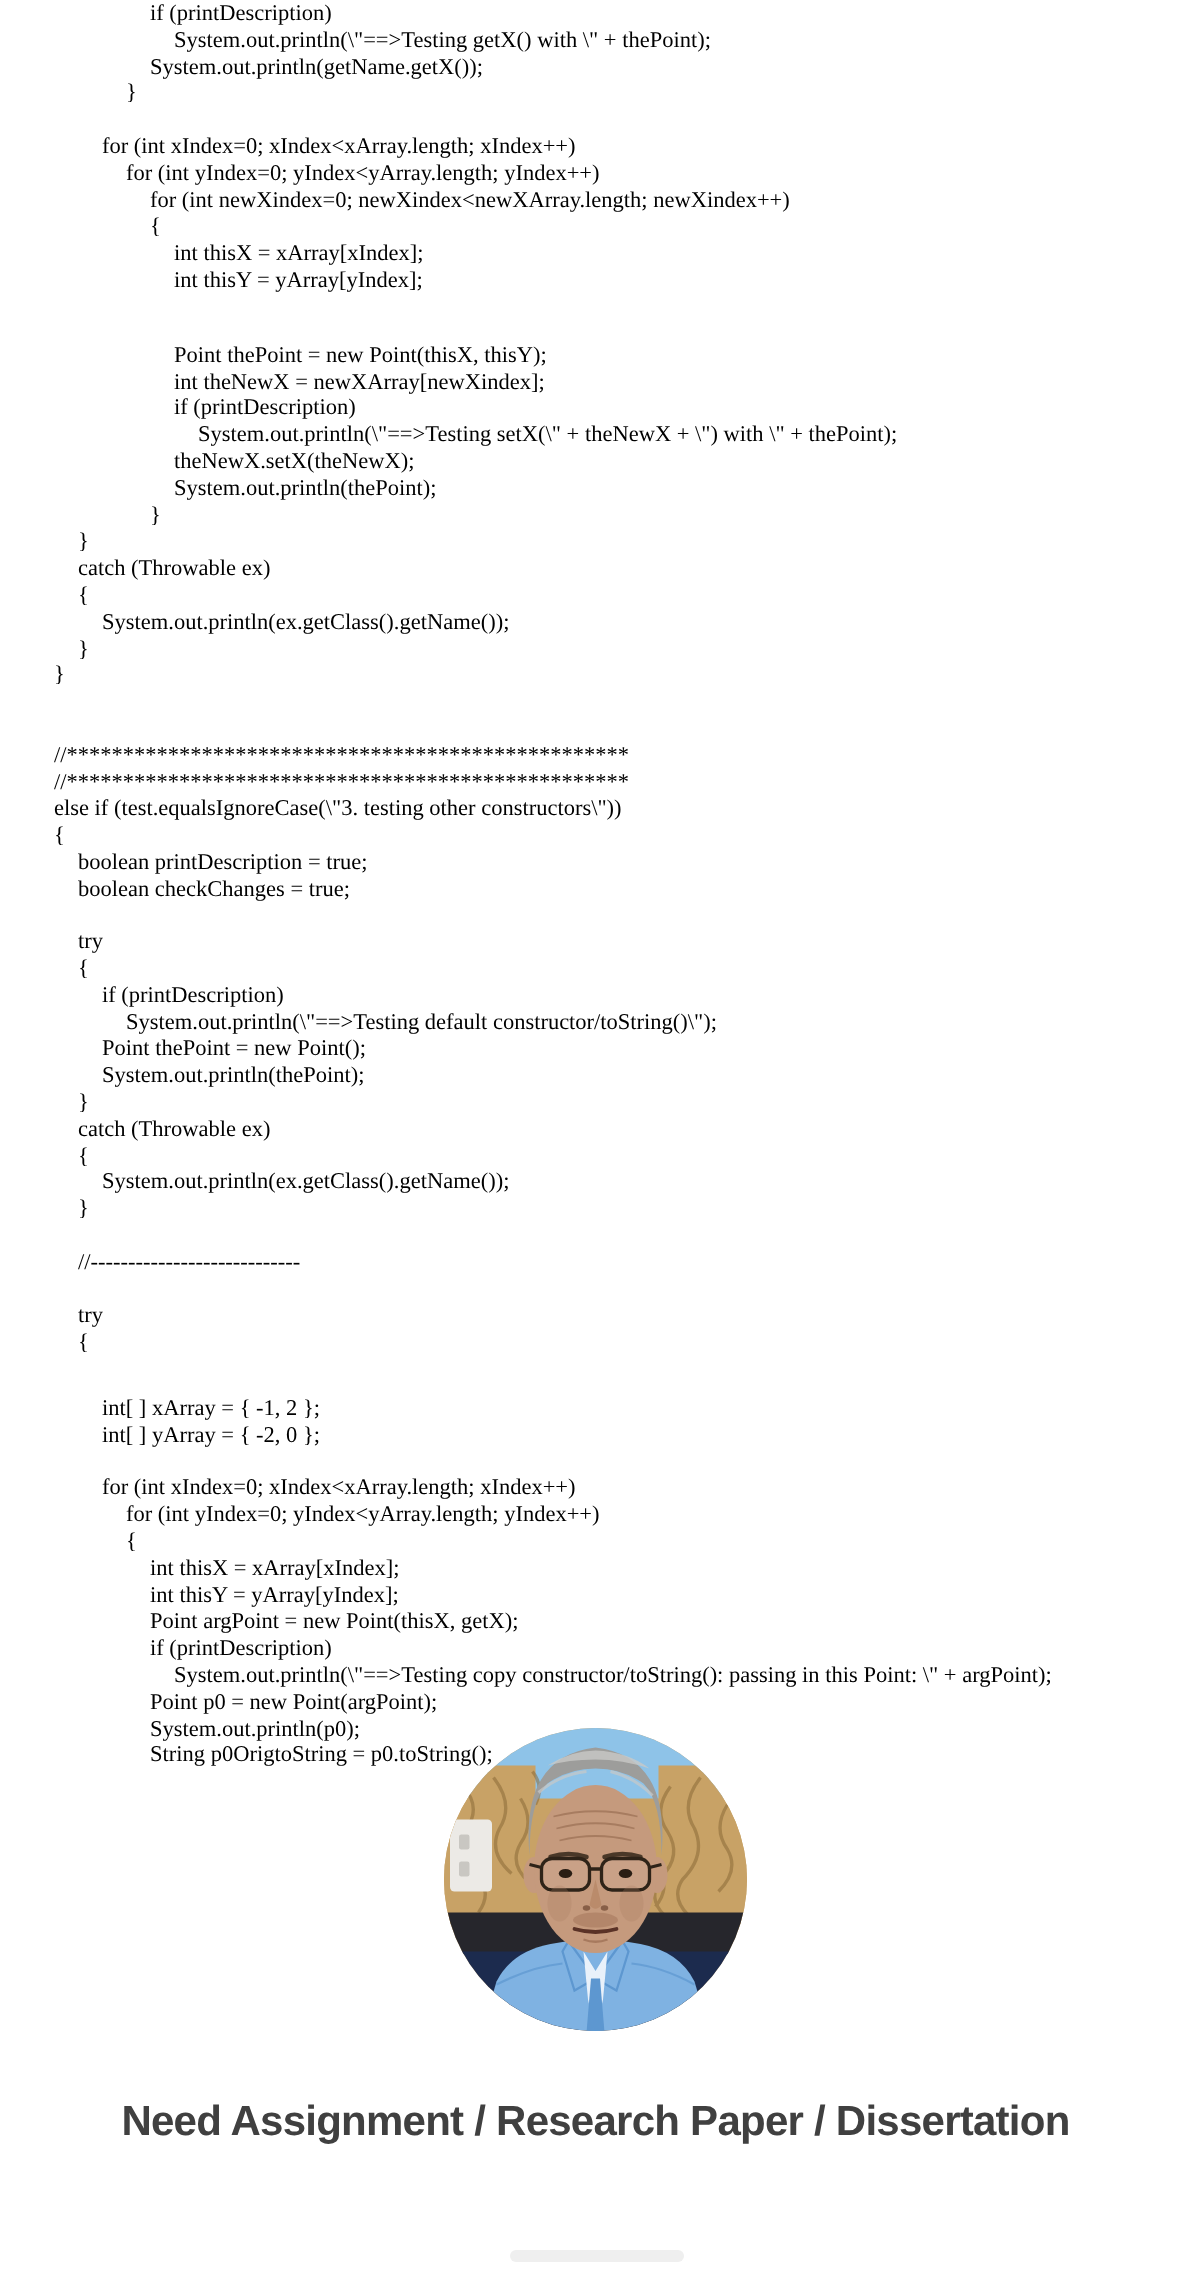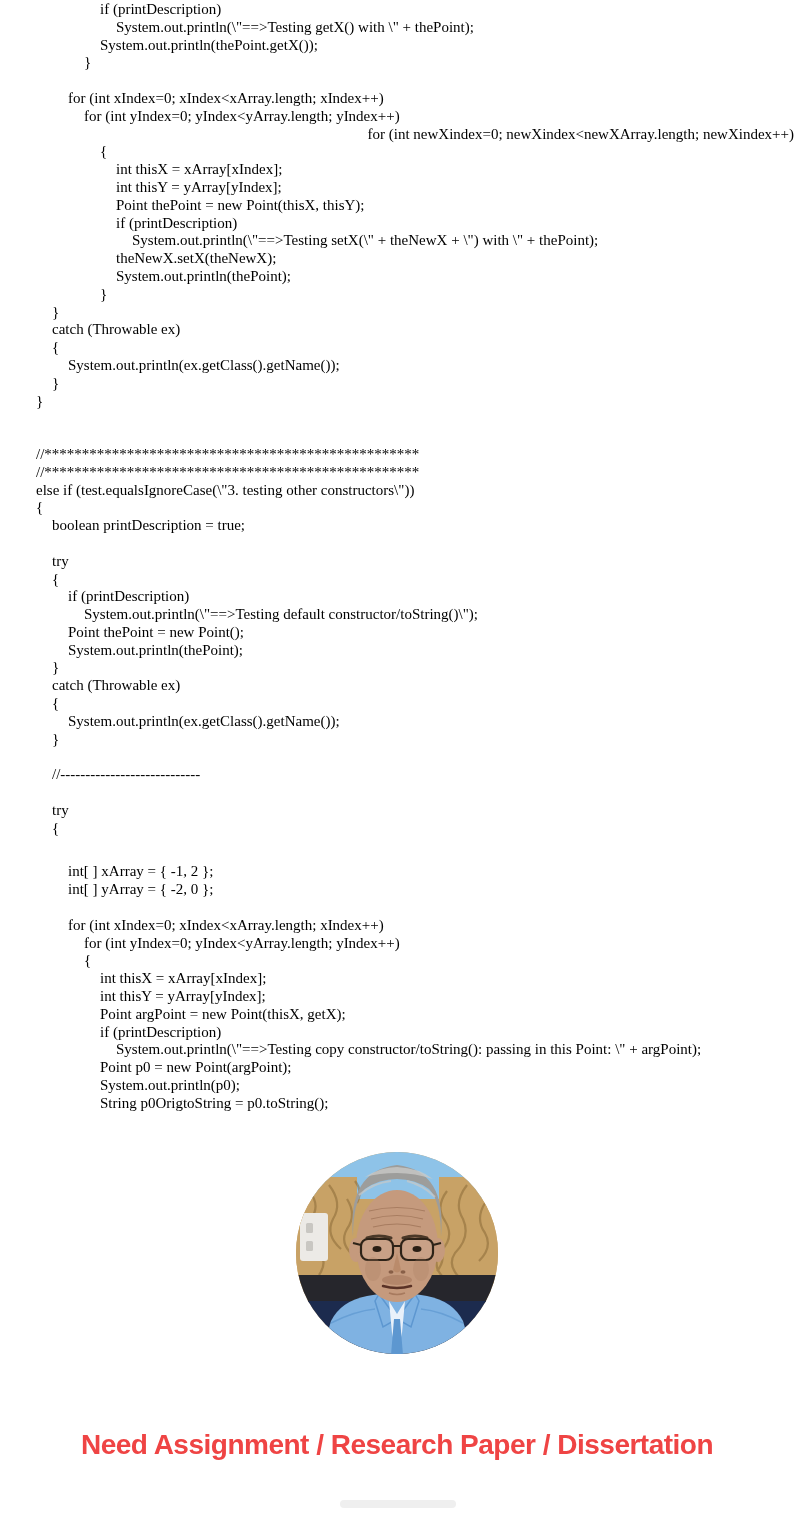--- a/index.html
+++ b/index.html
@@ -58,48 +58,50 @@
     border-radius: 4px;
     background: #efefef;
   }
 </style>
 </head>
 <body style="background: rgb(255, 255, 255);">
 
 <div class="code-block" style="color: rgb(0, 0, 0);">
     <div class="code-line" style="padding-left: 64px;">if (printDescription)</div>
     <div class="code-line" style="padding-left: 80px;">System.out.println(\"==&gt;Testing getX() with \" + thePoint);</div>
-    <div class="code-line" style="padding-left: 64px;">System.out.println(thePoint.getX());</div>
+    <div class="code-line" style="padding-left: 64px;">System.out.println(getName.getX());</div>
     <div class="code-line" style="padding-left: 48px;">}</div>
     <div class="code-line" style="padding-left: 0px;"></div>
     <div class="code-line" style="padding-left: 32px;">for (int xIndex=0; xIndex&lt;xArray.length; xIndex++)</div>
     <div class="code-line" style="padding-left: 48px;">for (int yIndex=0; yIndex&lt;yArray.length; yIndex++)</div>
-    <div class="code-line" style="padding-left: 64px; text-align: right;">for (int newXindex=0; newXindex&lt;newXArray.length; newXindex++)</div>
+    <div class="code-line" style="padding-left: 64px;">for (int newXindex=0; newXindex&lt;newXArray.length; newXindex++)</div>
     <div class="code-line" style="padding-left: 64px;">{</div>
     <div class="code-line" style="padding-left: 80px;">int thisX = xArray[xIndex];</div>
     <div class="code-line" style="padding-left: 80px;">int thisY = yArray[yIndex];</div>
-    <div class="code-line" style="padding-left: 80px;">Point thePoint = new Point(thisX, thisY);</div>
+    <div class="code-line" style="padding-left: 80px; margin-top: 32px;">Point thePoint = new Point(thisX, thisY);</div>
+    <div class="code-line" style="padding-left: 80px;">int theNewX = newXArray[newXindex];</div>
     <div class="code-line" style="padding-left: 80px;">if (printDescription)</div>
     <div class="code-line" style="padding-left: 96px;">System.out.println(\"==&gt;Testing setX(\" + theNewX + \") with \" + thePoint);</div>
     <div class="code-line" style="padding-left: 80px;">theNewX.setX(theNewX);</div>
     <div class="code-line" style="padding-left: 80px;">System.out.println(thePoint);</div>
     <div class="code-line" style="padding-left: 64px;">}</div>
     <div class="code-line" style="padding-left: 16px;">}</div>
     <div class="code-line" style="padding-left: 16px;">catch (Throwable ex)</div>
     <div class="code-line" style="padding-left: 16px;">{</div>
     <div class="code-line" style="padding-left: 32px;">System.out.println(ex.getClass().getName());</div>
     <div class="code-line" style="padding-left: 16px;">}</div>
     <div class="code-line" style="padding-left: 0px;">}</div>
     <div class="code-line" style="padding-left: 0px;"></div>
     <div class="code-line" style="padding-left: 0px;"></div>
     <div class="code-line" style="padding-left: 0px;">//**************************************************</div>
     <div class="code-line" style="padding-left: 0px;">//**************************************************</div>
     <div class="code-line" style="padding-left: 0px;">else if (test.equalsIgnoreCase(\"3. testing other constructors\"))</div>
     <div class="code-line" style="padding-left: 0px;">{</div>
     <div class="code-line" style="padding-left: 16px;">boolean printDescription = true;</div>
+    <div class="code-line" style="padding-left: 16px;">boolean checkChanges = true;</div>
     <div class="code-line" style="padding-left: 0px;"></div>
     <div class="code-line" style="padding-left: 16px;">try</div>
     <div class="code-line" style="padding-left: 16px;">{</div>
     <div class="code-line" style="padding-left: 32px;">if (printDescription)</div>
     <div class="code-line" style="padding-left: 48px;">System.out.println(\"==&gt;Testing default constructor/toString()\");</div>
     <div class="code-line" style="padding-left: 32px;">Point thePoint = new Point();</div>
     <div class="code-line" style="padding-left: 32px;">System.out.println(thePoint);</div>
     <div class="code-line" style="padding-left: 16px;">}</div>
     <div class="code-line" style="padding-left: 16px;">catch (Throwable ex)</div>
     <div class="code-line" style="padding-left: 16px;">{</div>
@@ -218,17 +220,17 @@
 
       <path d="M88,135 Q102,139 116,135" stroke="#5a3226" stroke-width="2.5" fill="none" stroke-linecap="round"></path>
       <path d="M94,142 Q102,145 110,142" stroke="#8a5a40" stroke-width="1.5" fill="none" opacity="0.5"></path>
 
       <ellipse cx="78" cy="118" rx="8" ry="12" fill="#a87a5e" opacity="0.25"></ellipse>
       <ellipse cx="126" cy="118" rx="8" ry="12" fill="#a87a5e" opacity="0.25"></ellipse>
     </g>
   </svg>
 </div>
 
-<div class="footer" style="color: #ef4444; margin-top: 31px;">
+<div class="footer" style="color: #404040;">
   <div>Need Assignment / Research Paper / Dissertation</div>
 </div>
 
 <div class="smudge" style="background: rgb(239, 239, 239);"></div>
 
 </body></html>

